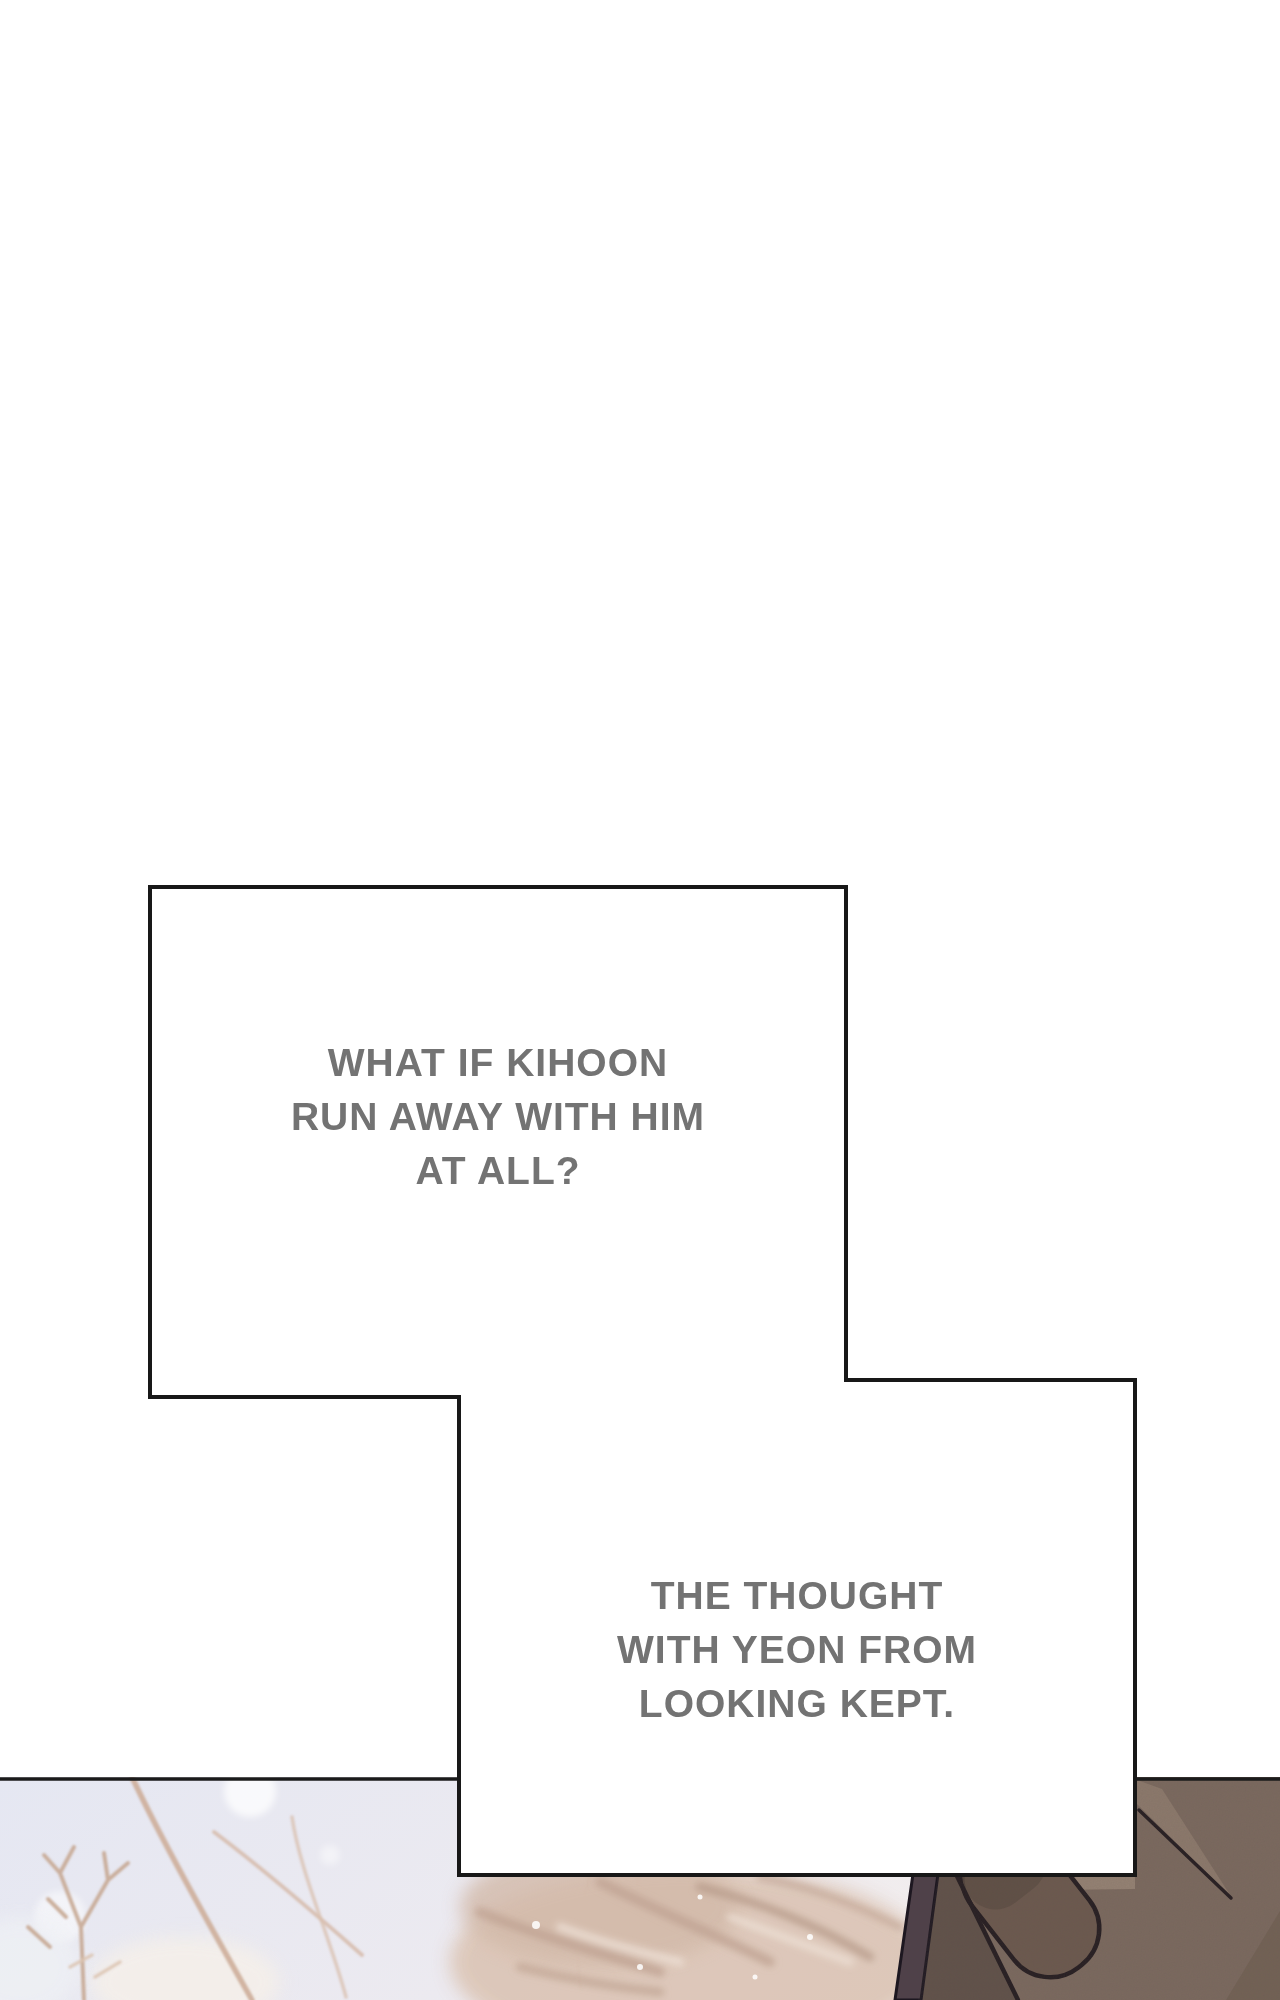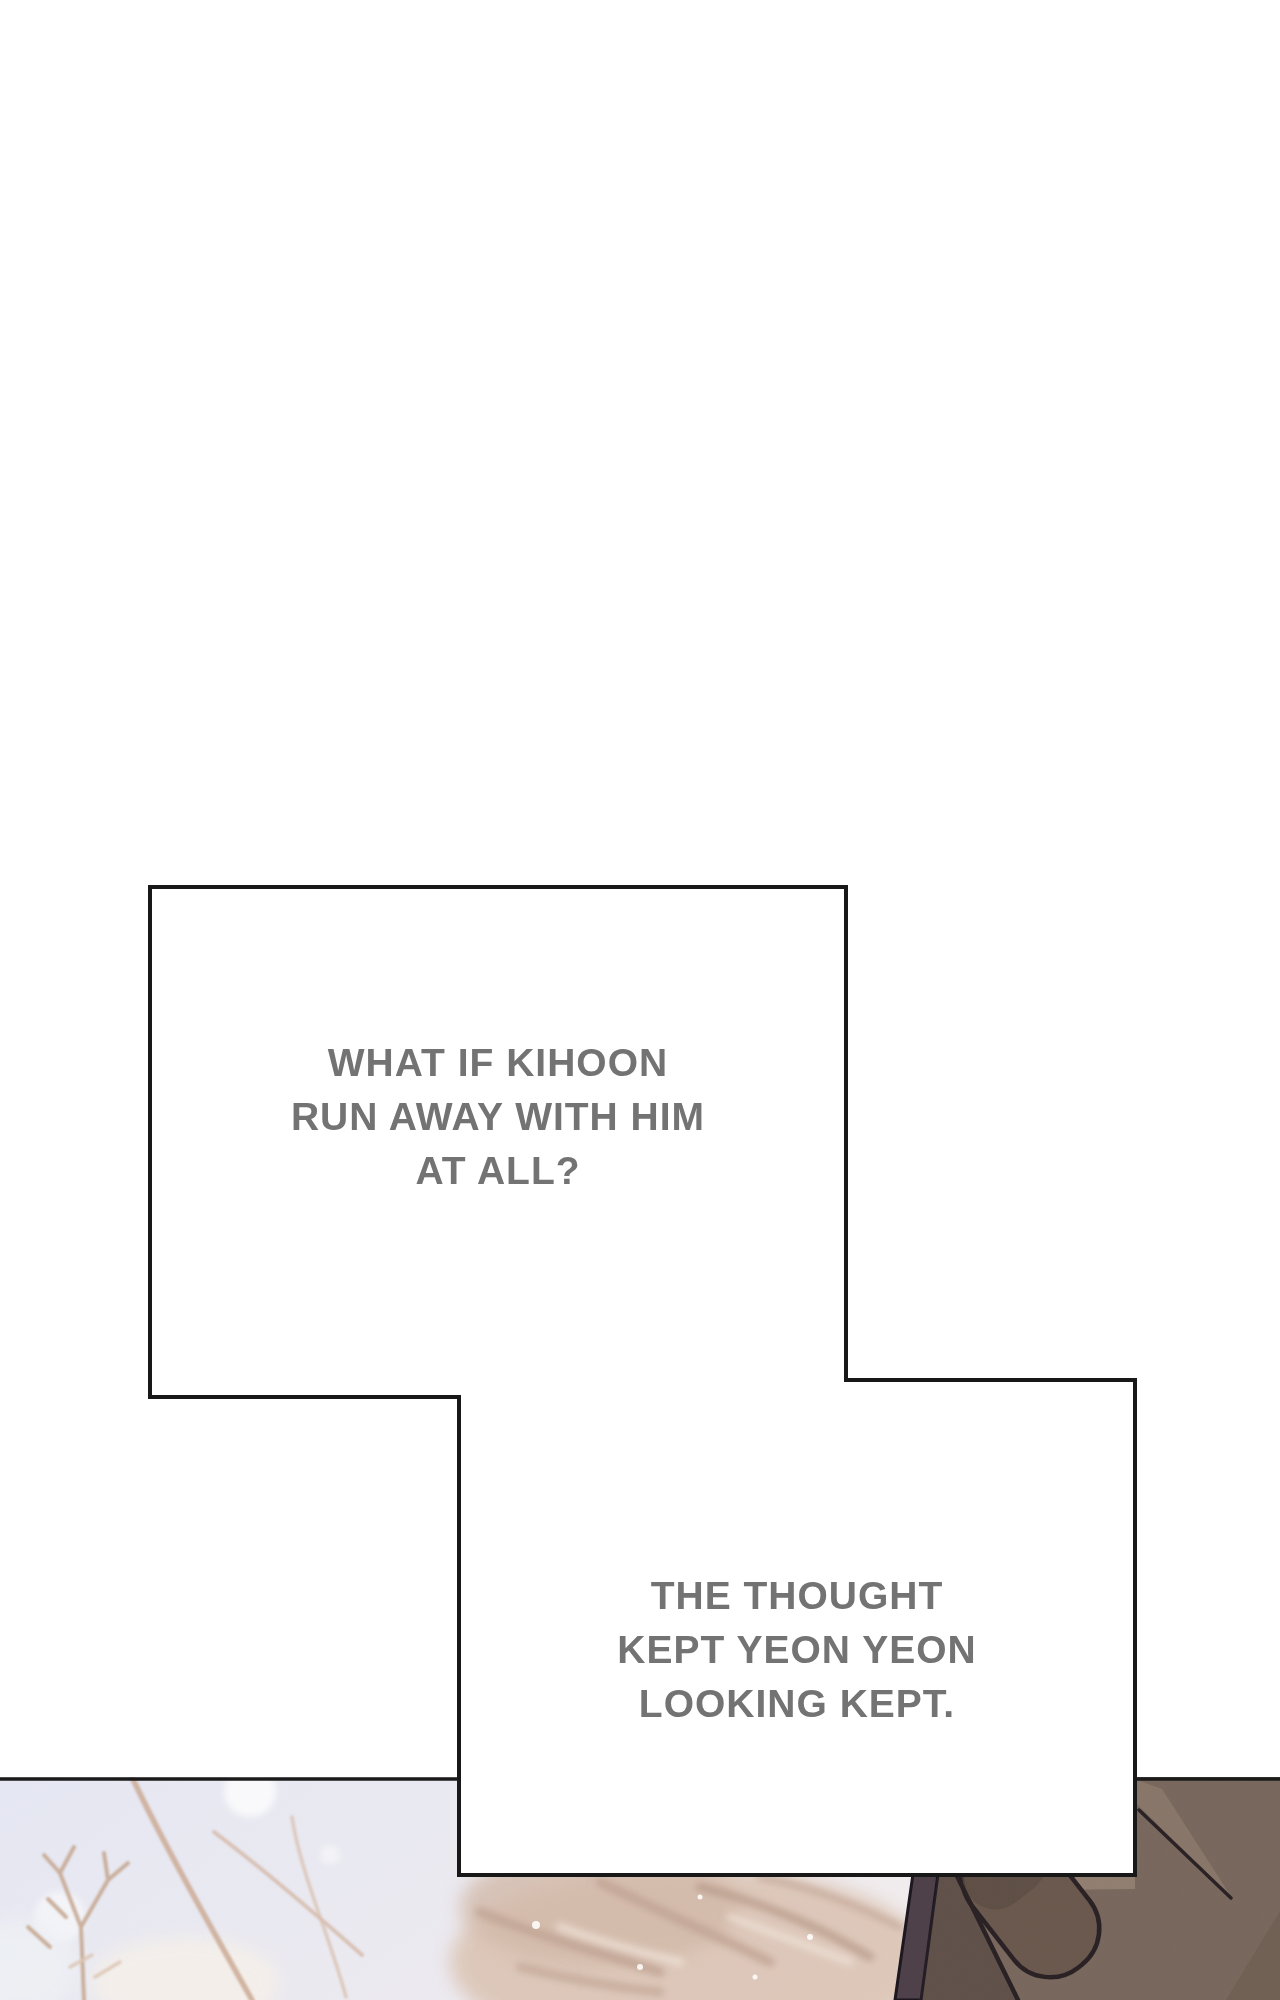--- a/index.html
+++ b/index.html
@@ -136,17 +136,17 @@
   </svg>
 
   <div class="narration narration-1">
     <span class="line">WHAT IF KIHOON</span>
     <span class="line">RUN AWAY WITH HIM</span>
     <span class="line">AT ALL?</span>
   </div>
 
   <div class="narration narration-2">
     <span class="line">THE THOUGHT</span>
-    <span class="line">KEPT YEON YEON</span>
+    <span class="line">WITH YEON FROM</span>
     <span class="line">LOOKING KEPT.</span>
   </div>
 
 </div>
 
 </body></html>

